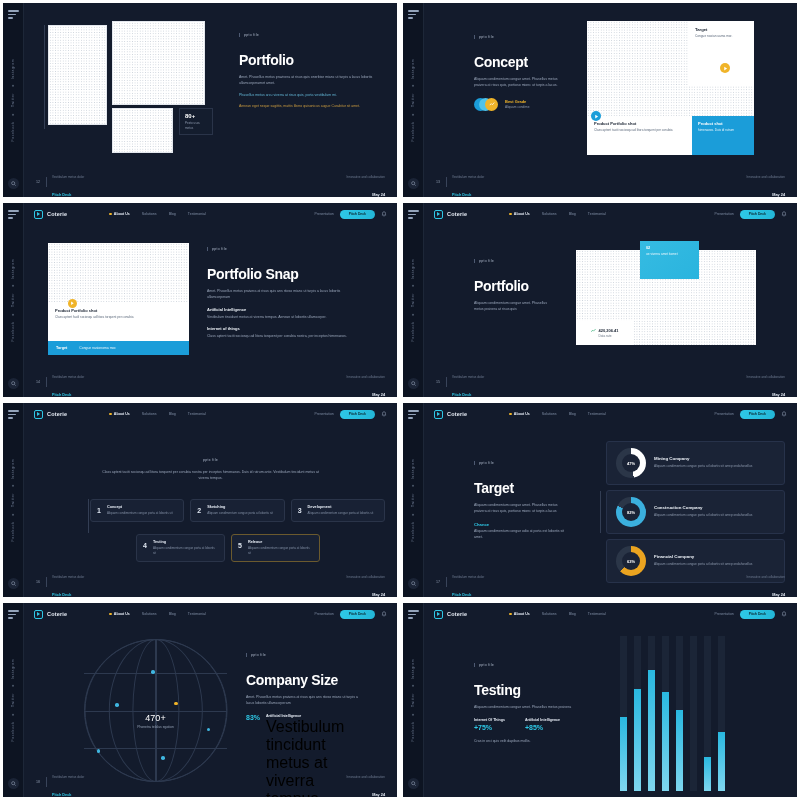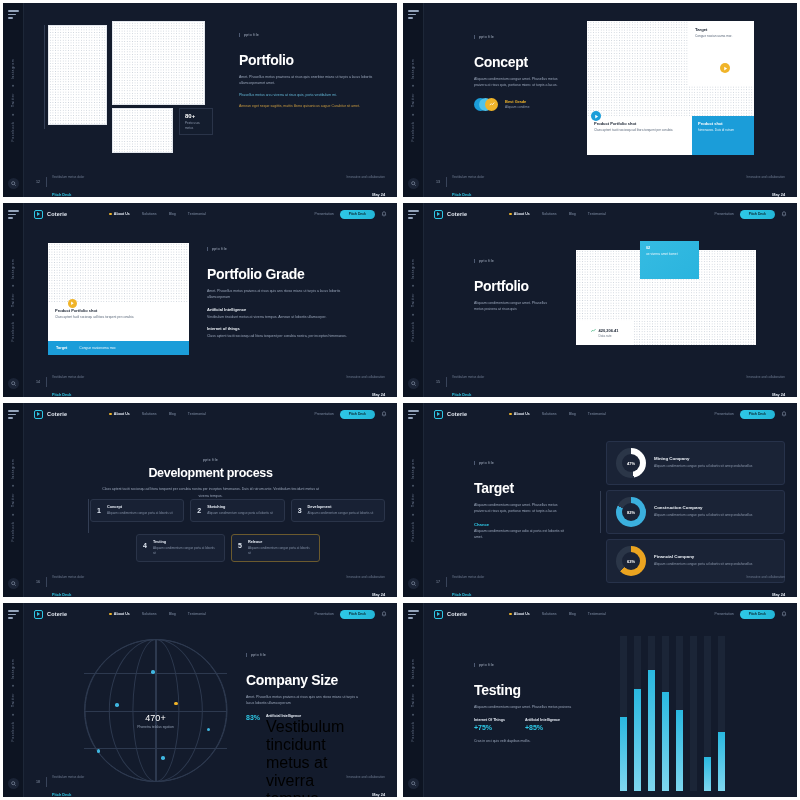--- a/index.html
+++ b/index.html
@@ -304,21 +304,21 @@
           <svg viewBox="0 0 16 16" style="width:4.5px;height:4.5px" fill="#fff">
               <path d="M4 2l9 6-9 6z"></path>
             </svg>
         </div>
         <div style="position:absolute;left:24px;top:138px;width:141px;height:14px;background:#1b9dd9;display:flex;align-items:center;padding:0 8px;gap:12px;">
           <span style="font-size:3.8px;font-weight:700;color:#fff;">Target</span>
           <span style="font-size:3.4px;color:#e7f4fb;">Congue nasionoma mor.</span>
         </div>
         <div class="txtbox" style="left:183px;top:44px;width:152px;">
           <div class="eyebrow">pptx  file</div>
-          <h1 class="t">Portfolio Grade</h1>
+          <h1 class="t">Portfolio Snap</h1>
           <p class="body">Amet. Phasellus metus praivera at risus quis ans ritoso mianc ut turpis a lacus lobortis ullamcorperam</p>
           <div class="sub-h">Artificial Intelligence</div>
           <p class="body">Vestibulum tincidunt metus at viverra tempus. Aenean ut lobortis ullamcorper.</p>
           <div class="sub-h">Internet of things</div>
           <p class="body">Class aptent taciti sociosqu ad litora torquent per conubia nostra, per inceptos himenaeos.</p>
         </div>
         <div class="foot">
           <span class="foot-num">14</span>
           <span class="foot-bar"></span>
           <span>
@@ -461,21 +461,20 @@
             <span class="nav-cta">Pitch Deck</span>
             <svg class="nav-bell" viewBox="0 0 16 16" fill="none" stroke="#8c99ae" stroke-width="1.6">
                 <path d="M8 2a4 4 0 00-4 4v3l-1 2h10l-1-2V6a4 4 0 00-4-4z"></path>
                 <path d="M7 13a1 1 0 002 0"></path>
               </svg>
           </div>
         </div>
         <div class="vline" style="left:64px;top:96px;height:34px;"></div>
         <div style="position:absolute;left:0;right:0;top:44px;text-align:center;">
           <div class="eyebrow" style="display:inline-block;border:0;padding:0;">pptx  file</div>
-          <h1 class="t" style="font-size:12.5px;margin-top:1px;">Development process</h1>
           <p class="body" style="max-width:220px;margin:3px auto 0;text-align:center;">Class aptent taciti sociosqu ad litora torquent per conubia nostra per inceptos himenaeos. Duis id rutrum ante. Vestibulum tincidunt metus at viverra tempus.</p>
         </div>
         <div style="position:absolute;left:66px;top:96px;right:12px;display:flex;gap:6px;">
           <div class="step">
             <span class="step-n">1</span>
             <span>
                 <span class="step-t" style="display:block">Concept</span>
             <span class="step-d" style="display:block">Aliquam condimentum congue porta at lobortis sit</span>
               </span>
           </div>

